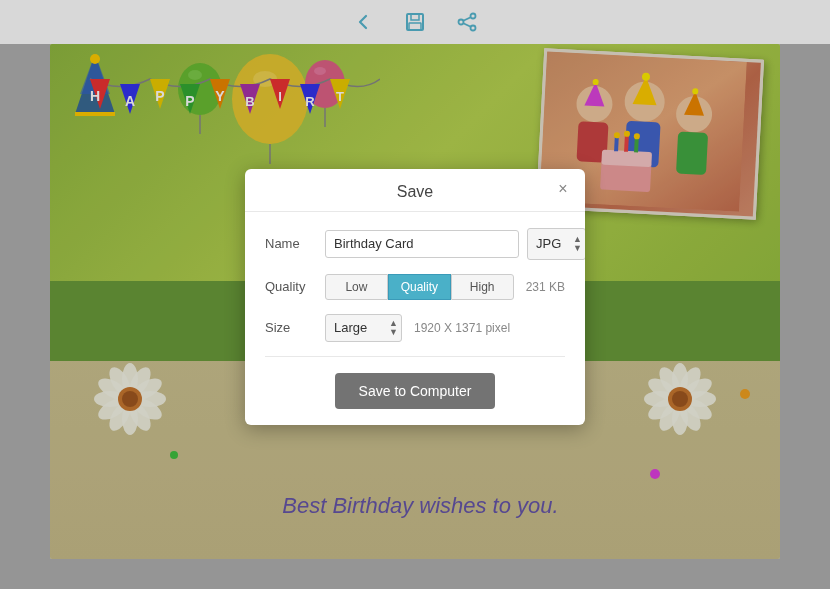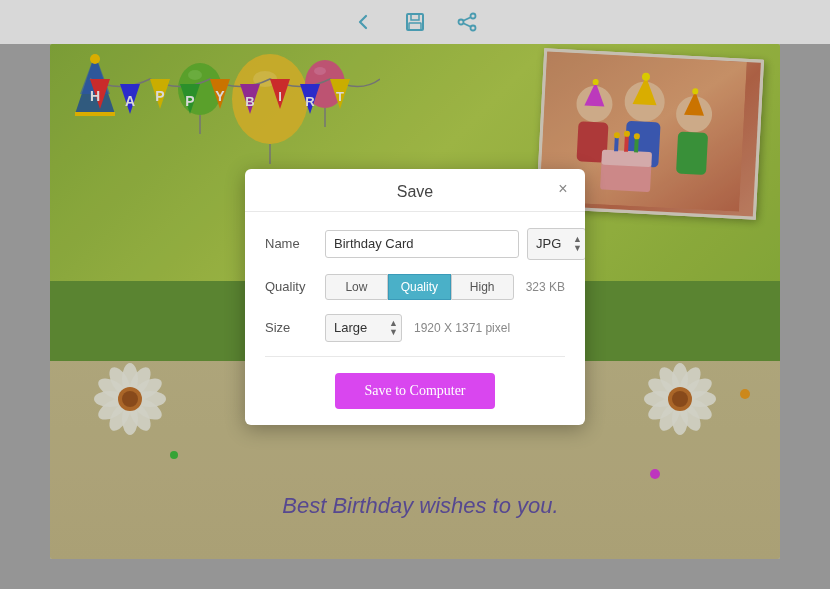--- a/index.html
+++ b/index.html
@@ -335,28 +335,27 @@
       border: none;
       border-top: 1px solid #e8e8e8;
       margin: 4px 0 16px;
     }
 
     .save-computer-btn {
       display: block;
       width: 160px;
       margin: 0 auto;
       padding: 10px 0;
-      background: #d946ef;
+      background: #737373;
       color: #fff;
       border: none;
       border-radius: 4px;
       font-size: 14px;
       cursor: pointer;
       text-align: center;
-      font-family: Liberation Serif, serif;
     }
 
     
     .flower-svg {
       width: 80px;
       height: 80px;
     }
   </style>
 </head>
 <body>
@@ -577,21 +576,21 @@
         </div>
       </div>
 
       <div class="form-row">
         <span class="form-label">Quality</span>
         <div class="quality-group">
           <button class="quality-btn">Low</button>
           <button class="quality-btn active">Quality</button>
           <button class="quality-btn">High</button>
         </div>
-        <span class="file-size">323 KB</span>
+        <span class="file-size">231 KB</span>
       </div>
 
       <div class="form-row">
         <span class="form-label">Size</span>
         <div class="size-select-wrapper">
           <select class="size-select">
             <option>Small</option>
             <option>Medium</option>
             <option selected="">Large</option>
           </select>

